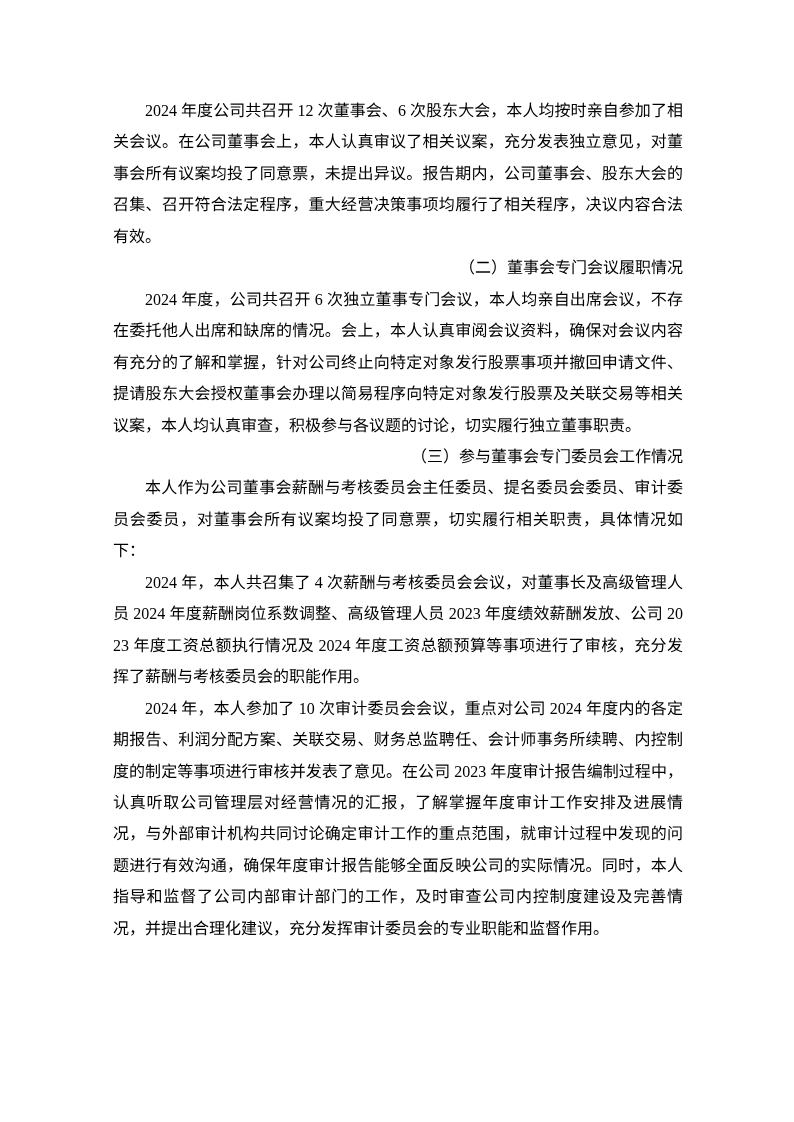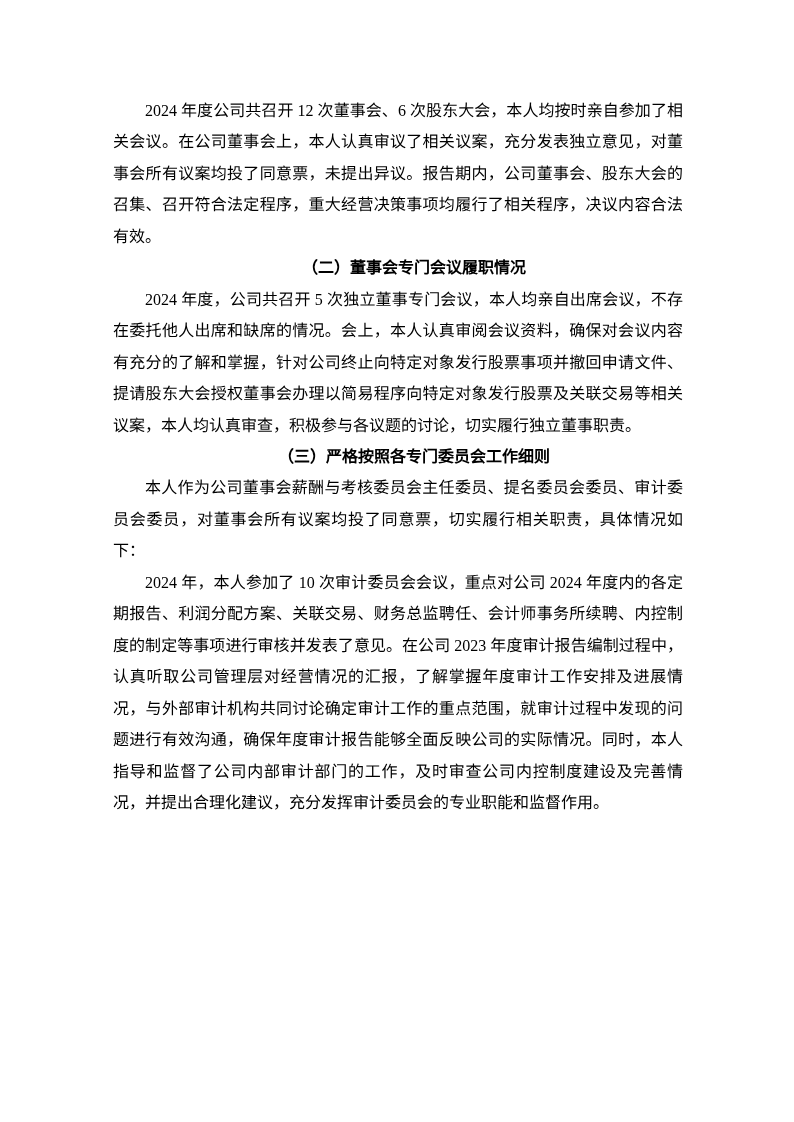--- a/index.html
+++ b/index.html
@@ -29,29 +29,30 @@
     color: #000000;
     word-break: break-all;
   }
   .para {
     font-family: "Liberation Serif", "DejaVu Serif", serif;
     text-align: justify;
     text-align-last: left;
   }
   .head {
     font-family: "Liberation Sans", "DejaVu Sans", sans-serif;
-    font-weight: 700;
-    text-align: center;
+    font-weight: 400;
+    text-align: right;
   }
 </style>
 </head>
 <body>
 
 <div class="page">
   <main class="content">
     <p class="para">2024 年度公司共召开 12 次董事会、6 次股东大会，本人均按时亲自参加了相关会议。在公司董事会上，本人认真审议了相关议案，充分发表独立意见，对董事会所有议案均投了同意票，未提出异议。报告期内，公司董事会、股东大会的召集、召开符合法定程序，重大经营决策事项均履行了相关程序，决议内容合法有效。</p>
     <h2 class="head">（二）董事会专门会议履职情况</h2>
-    <p class="para">2024 年度，公司共召开 5 次独立董事专门会议，本人均亲自出席会议，不存在委托他人出席和缺席的情况。会上，本人认真审阅会议资料，确保对会议内容有充分的了解和掌握，针对公司终止向特定对象发行股票事项并撤回申请文件、提请股东大会授权董事会办理以简易程序向特定对象发行股票及关联交易等相关议案，本人均认真审查，积极参与各议题的讨论，切实履行独立董事职责。</p>
-    <h2 class="head">（三）严格按照各专门委员会工作细则</h2>
+    <p class="para">2024 年度，公司共召开 6 次独立董事专门会议，本人均亲自出席会议，不存在委托他人出席和缺席的情况。会上，本人认真审阅会议资料，确保对会议内容有充分的了解和掌握，针对公司终止向特定对象发行股票事项并撤回申请文件、提请股东大会授权董事会办理以简易程序向特定对象发行股票及关联交易等相关议案，本人均认真审查，积极参与各议题的讨论，切实履行独立董事职责。</p>
+    <h2 class="head">（三）参与董事会专门委员会工作情况</h2>
     <p class="para">本人作为公司董事会薪酬与考核委员会主任委员、提名委员会委员、审计委员会委员，对董事会所有议案均投了同意票，切实履行相关职责，具体情况如下：</p>
+    <p class="para">2024 年，本人共召集了 4 次薪酬与考核委员会会议，对董事长及高级管理人员 2024 年度薪酬岗位系数调整、高级管理人员 2023 年度绩效薪酬发放、公司 2023 年度工资总额执行情况及 2024 年度工资总额预算等事项进行了审核，充分发挥了薪酬与考核委员会的职能作用。</p>
     <p class="para">2024 年，本人参加了 10 次审计委员会会议，重点对公司 2024 年度内的各定期报告、利润分配方案、关联交易、财务总监聘任、会计师事务所续聘、内控制度的制定等事项进行审核并发表了意见。在公司 2023 年度审计报告编制过程中，认真听取公司管理层对经营情况的汇报，了解掌握年度审计工作安排及进展情况，与外部审计机构共同讨论确定审计工作的重点范围，就审计过程中发现的问题进行有效沟通，确保年度审计报告能够全面反映公司的实际情况。同时，本人指导和监督了公司内部审计部门的工作，及时审查公司内控制度建设及完善情况，并提出合理化建议，充分发挥审计委员会的专业职能和监督作用。</p>
   </main>
 </div>
 
 </body></html>

